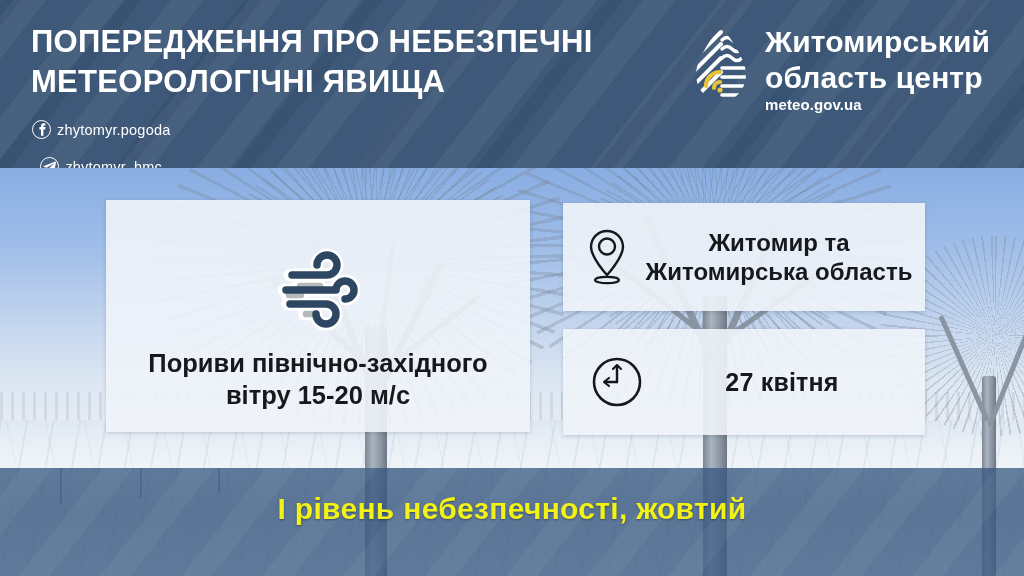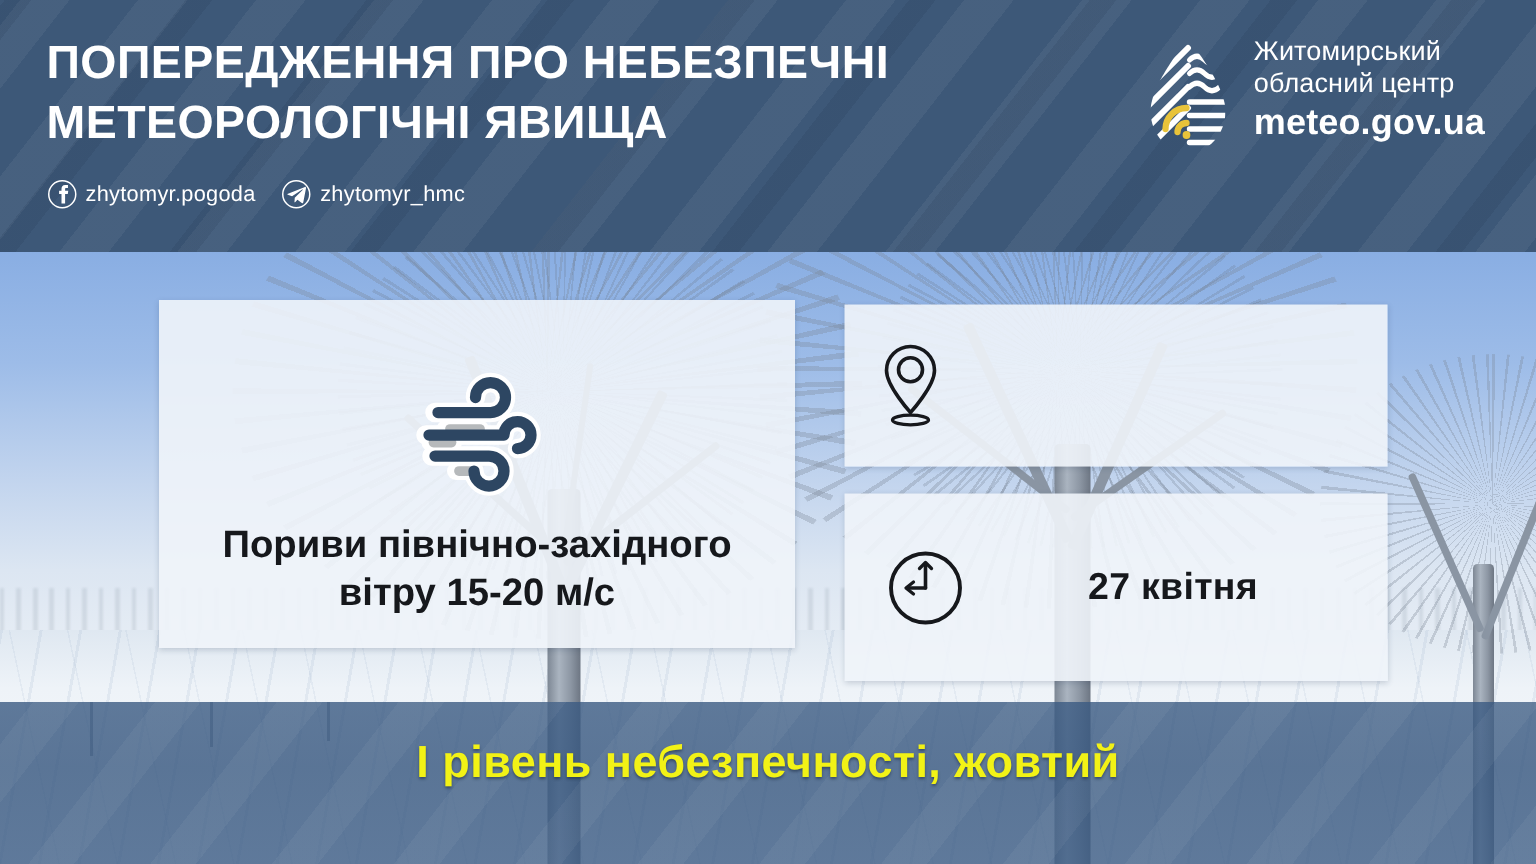--- a/index.html
+++ b/index.html
@@ -153,20 +153,21 @@
   }
 
   
   .social-row {
     position: absolute;
     left: 32px;
     top: 120px;
     display: flex;
     align-items: center;
     gap: 18px;
+    flex-direction: column;
   }
   .social-item {
     display: flex;
     align-items: center;
     gap: 6px;
     color: #ffffff;
     font-size: 14.5px;
     letter-spacing: .2px;
   }
   .social-glyph {
@@ -188,27 +189,27 @@
     display: flex;
     align-items: flex-start;
     gap: 14px;
   }
   .logo-mark { width: 60px; height: 84px; flex: none; }
   .logo-text {
     color: #ffffff;
     line-height: 1.19;
   }
   .logo-l1, .logo-l2, .logo-l3 {
-    font-size: 18px;
-    font-weight: normal;
+    font-size: 30px;
+    font-weight: bold;
     letter-spacing: .1px;
     white-space: nowrap;
   }
   .logo-url {
-    font-size: 24px;
+    font-size: 15px;
     font-weight: bold;
     letter-spacing: .1px;
     margin-top: 1px;
   }
 
   
   .card {
     position: absolute;
     background: rgba(240,244,249,.90);
     box-shadow: 0 1px 4px rgba(30,50,80,.20);
@@ -256,21 +257,21 @@
     font-weight: bold;
     line-height: 1.22;
     white-space: pre-line;
     padding-right: 6px;
   }
 
   .card-date {
     left: 563px;
     top: 329px;
     width: 362px;
-    height: 125px;
+    height: 106px;
     display: flex;
     align-items: center;
     gap: 12px;
     padding-left: 28px;
   }
   .clock-icon { width: 52px; height: 52px; flex: none; }
   .card-date-text {
     flex: 1;
     text-align: center;
     color: #16181c;
@@ -419,21 +420,21 @@
               <g stroke="#e8c33a" stroke-width="4.2" fill="none" stroke-linecap="round">
                 <path d="M29 48 a14 14 0 0 0 -14 14"></path>
                 <path d="M29 58 a6 6 0 0 0 -6 6"></path>
               </g>
               <circle cx="29" cy="66" r="2.6" fill="#e8c33a"></circle>
             </g>
           </svg>
         </span>
         <div class="logo-text">
           <div class="logo-l1">Житомирський</div>
-          <div class="logo-l2">обласний центр</div>
+          <div class="logo-l2">область центр</div>
           <div class="logo-url">meteo.gov.ua</div>
         </div>
       </div>
     </div>
   </div>
 
   <div class="card card-main">
     <span class="wind-icon">
       <svg width="108" height="84" viewBox="0 0 108 84">
         <g fill="none" stroke-linecap="round" stroke-linejoin="round">
@@ -468,20 +469,22 @@
   </div>
 
   <div class="card card-region">
     <span class="pin-icon">
       <svg width="40" height="58" viewBox="0 0 40 58">
         <path d="M20 3 C11.2 3 4 10.2 4 19 C4 29.5 20 47 20 47 C20 47 36 29.5 36 19 C36 10.2 28.8 3 20 3 Z" fill="none" stroke="#16181c" stroke-width="2.4"></path>
         <circle cx="20" cy="18.5" r="8" fill="none" stroke="#16181c" stroke-width="2.4"></circle>
         <ellipse cx="20" cy="52" rx="12" ry="3.2" fill="none" stroke="#16181c" stroke-width="2.2"></ellipse>
       </svg>
     </span>
+    <div class="card-region-text">Житомир та
+Житомирська область</div>
   </div>
 
   <div class="card card-date">
     <span class="clock-icon">
       <svg width="52" height="52" viewBox="0 0 52 52">
         <circle cx="26" cy="26" r="23" fill="none" stroke="#16181c" stroke-width="2.6"></circle>
         <line x1="26" y1="26" x2="26" y2="10" stroke="#16181c" stroke-width="2.4" stroke-linecap="round"></line>
         <line x1="26" y1="26" x2="14" y2="26" stroke="#16181c" stroke-width="2.4" stroke-linecap="round"></line>
         <polyline points="22,13 26,9 30,13" fill="none" stroke="#16181c" stroke-width="2.2" stroke-linecap="round" stroke-linejoin="round"></polyline>
         <polyline points="18,22 13,26 18,30" fill="none" stroke="#16181c" stroke-width="2.2" stroke-linecap="round" stroke-linejoin="round"></polyline>

